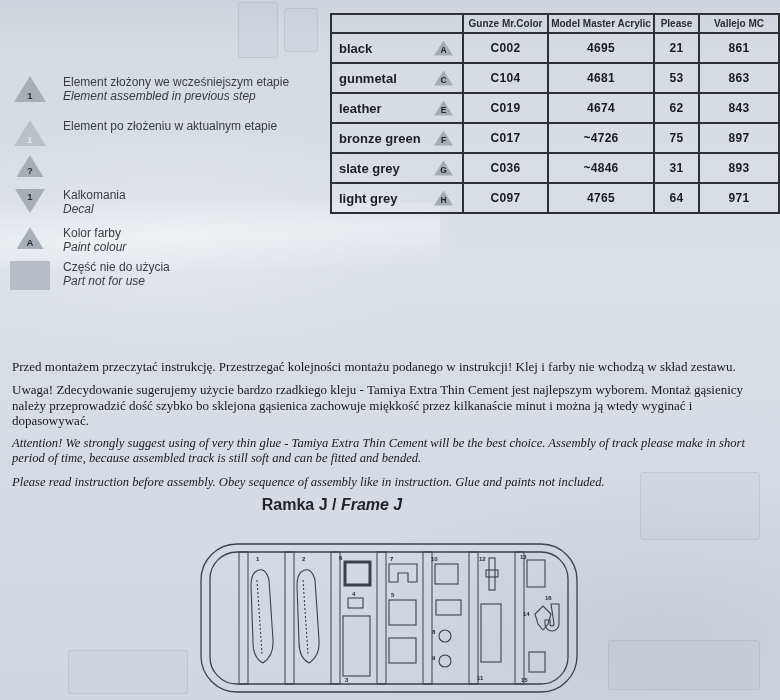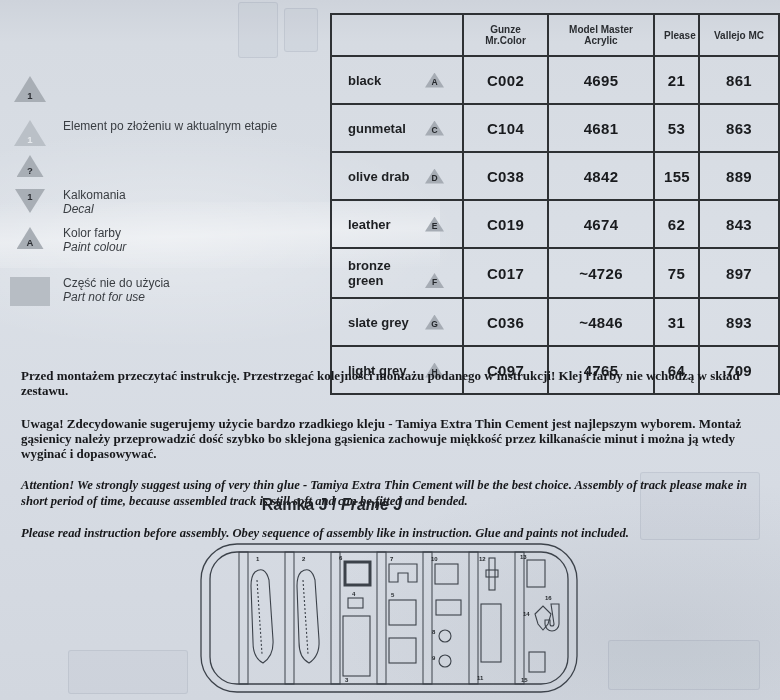--- a/index.html
+++ b/index.html
@@ -14,24 +14,24 @@
   
   .ghost{position:absolute;border:1px solid rgba(90,100,120,.12);background:rgba(140,150,165,.07);border-radius:3px;}
   .crease{position:absolute;left:0;top:202px;width:440px;height:66px;
     background:linear-gradient(178deg, rgba(255,255,255,0), rgba(255,255,255,.38) 50%, rgba(255,255,255,0));}
 
   
   table.paint-table{
     position:absolute;left:330px;top:13px;width:448px;
     border-collapse:collapse;table-layout:fixed;
   }
-  .paint-table th,.paint-table td{border:2px solid #2e3134;padding:9px;overflow:hidden;}
+  .paint-table th,.paint-table td{border:2px solid #2e3134;padding:0;overflow:hidden;}
   .paint-table th{height:17px;font-size:10px;font-weight:bold;color:#2a2d31;text-align:center;}
   .paint-table td{height:28px;}
-  .paint-table td.val{font-size:15px;font-weight:bold;text-align:center;color:#191b1e;letter-spacing:.3px;}
+  .paint-table td.val{font-size:12px;font-weight:bold;text-align:center;color:#191b1e;letter-spacing:.3px;}
   .ncell{display:flex;align-items:flex-end;justify-content:space-between;padding:0 9px 0 7px;}
   .pname{font-size:13px;font-weight:bold;color:#1d1f22;}
   .tri{width:19px;height:15px;flex:0 0 auto;display:flex;align-items:flex-end;justify-content:center;
     clip-path:polygon(50% 0,100% 100%,0 100%);background:#a6acb4;}
   .tri i{font-style:normal;font-size:8.5px;font-weight:bold;color:#25282c;line-height:12px;}
 
   
   .legend{position:absolute;left:8px;top:0;width:320px;height:310px;}
   .lg-item{position:absolute;left:0;display:flex;align-items:flex-start;}
   .lg-icon{flex:0 0 44px;display:flex;align-items:flex-end;justify-content:center;}
@@ -43,22 +43,22 @@
   .tri-down i{line-height:15px;}
   .sym.light{background:#bac0c7;}
   .sym.light i{color:#e6e9ed;}
   .sq{width:40px;height:29px;background:#b7bdc4;}
   .lg-text{padding-left:11px;font-size:12px;line-height:13.5px;color:#393d42;}
   .lg-text .pl{display:block;}
   .lg-text .en{display:block;font-style:italic;}
 
   
   .notes{position:absolute;left:4px;top:351px;width:772px;}
-  .notes p{margin:17px;font-family:"Liberation Serif",serif;font-size:13px;line-height:15.3px;
-    font-weight:bold;color:#17181b;}
+  .notes p{margin:8px;font-family:"Liberation Serif",serif;font-size:13px;line-height:15.3px;
+    font-weight:normal;color:#17181b;}
   .notes p.en{font-style:italic;font-size:12.6px;}
 
   
   .frame-title{position:absolute;left:0;top:496px;width:664px;text-align:center;
     font-size:16px;font-weight:bold;color:#202327;}
   .frame-title .it{font-style:italic;}
   .sprue{position:absolute;left:193px;top:540px;}
   .sprue path,.sprue rect,.sprue line,.sprue circle{stroke:#3c424a;fill:none;}
   .sprue text{font-family:"Liberation Sans",sans-serif;font-size:6px;font-weight:bold;
     fill:#1f2327;stroke:none;}
@@ -117,34 +117,20 @@
             </div>
           </td>
         <td class="val">C104</td>
         <td class="val">4681</td>
         <td class="val">53</td>
         <td class="val">863</td>
       </tr>
       <tr>
         <td>
             <div class="ncell">
-              <span class="pname">olive drab</span>
-              <span class="tri">
-                <i>D</i>
-              </span>
-            </div>
-          </td>
-        <td class="val">C038</td>
-        <td class="val">4842</td>
-        <td class="val">155</td>
-        <td class="val">889</td>
-      </tr>
-      <tr>
-        <td>
-            <div class="ncell">
               <span class="pname">leather</span>
               <span class="tri">
                 <i>E</i>
               </span>
             </div>
           </td>
         <td class="val">C019</td>
         <td class="val">4674</td>
         <td class="val">62</td>
         <td class="val">843</td>
@@ -182,32 +168,36 @@
             <div class="ncell">
               <span class="pname">light grey</span>
               <span class="tri">
                 <i>H</i>
               </span>
             </div>
           </td>
         <td class="val">C097</td>
         <td class="val">4765</td>
         <td class="val">64</td>
-        <td class="val">709</td>
+        <td class="val">971</td>
       </tr>
     </tbody>
   </table>
 
   <div class="legend">
     <div class="lg-item" style="top:76px;">
       <span class="lg-icon">
           <span class="sym tri-up">
             <i>1</i>
           </span>
         </span>
+      <span class="lg-text">
+          <span class="pl">Element złożony we wcześniejszym etapie</span>
+          <span class="en">Element assembled in previous step</span>
+        </span>
     </div>
     <div class="lg-item" style="top:120px;">
       <span class="lg-icon">
           <span class="sym tri-up light">
             <i>1</i>
           </span>
         </span>
       <span class="lg-text">
           <span class="pl">Element po złożeniu w aktualnym etapie</span>
         </span>
@@ -234,21 +224,21 @@
       <span class="lg-icon">
           <span class="sym tri-up small">
             <i>A</i>
           </span>
         </span>
       <span class="lg-text">
           <span class="pl">Kolor farby</span>
           <span class="en">Paint colour</span>
         </span>
     </div>
-    <div class="lg-item" style="top:277px;justify-content:space-between;">
+    <div class="lg-item" style="top:261px;justify-content:space-between;">
       <span class="lg-icon">
           <span class="sym sq">
             <i></i>
           </span>
         </span>
       <span class="lg-text">
           <span class="pl">Część nie do użycia</span>
           <span class="en">Part not for use</span>
         </span>
     </div>

